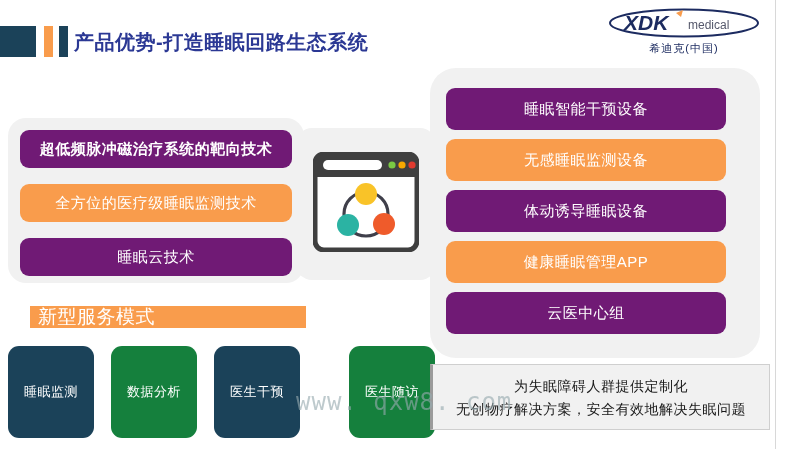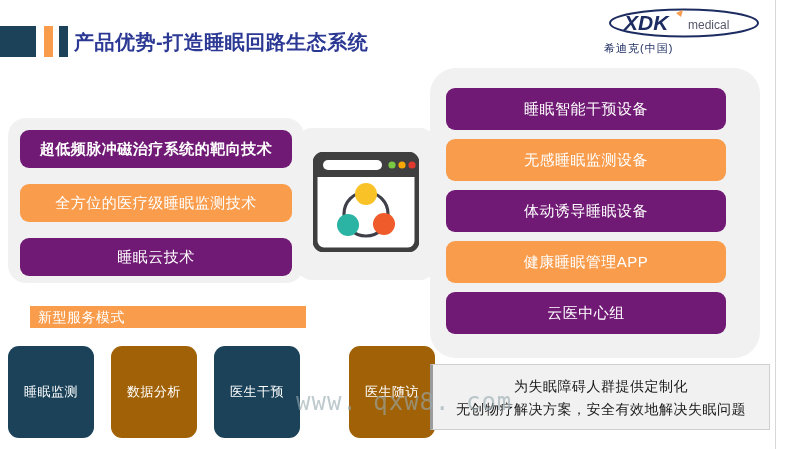--- a/index.html
+++ b/index.html
@@ -49,21 +49,21 @@
     line-height: 28px;
   }
 
   
   .logo-wrap {
     position: absolute;
     right: 36px;
     top: 6px;
     width: 160px;
     height: 56px;
-    text-align: left;
+    text-align: center;
   }
   .logo-mark {
     position: relative;
     height: 34px;
   }
   .logo-svg { display: block; margin: 0 auto; }
   .logo-cn {
     font-size: 11px;
     color: #1c2b60;
     letter-spacing: 1px;
@@ -125,41 +125,41 @@
     left: 30px;
     top: 306px;
     width: 276px;
     height: 22px;
     background: #f99c4c;
   }
   .svc-banner-label {
     position: absolute;
     left: 38px;
     top: 309px;
-    font-size: 14px;
+    font-size: 19px;
     color: #ffffff;
     letter-spacing: 0.5px;
     line-height: 16px;
   }
   .svc-card {
     position: absolute;
     top: 346px;
     width: 86px;
     height: 92px;
     border-radius: 11px;
     color: #ffffff;
     font-size: 13px;
     display: flex;
     align-items: center;
     justify-content: center;
     letter-spacing: 0.5px;
     box-sizing: border-box;
   }
   .svc-card.dark   { background: #1b4259; }
-  .svc-card.orange { background: #a16207; }
+  .svc-card.orange { background: #15803d; }
   .sc1 { left: 8px; }
   .sc2 { left: 111px; }
   .sc3 { left: 214px; }
   .sc4 { left: 317px; margin-left: 32px; }
 
   
   .statement {
     position: absolute;
     left: 430px;
     top: 364px;

